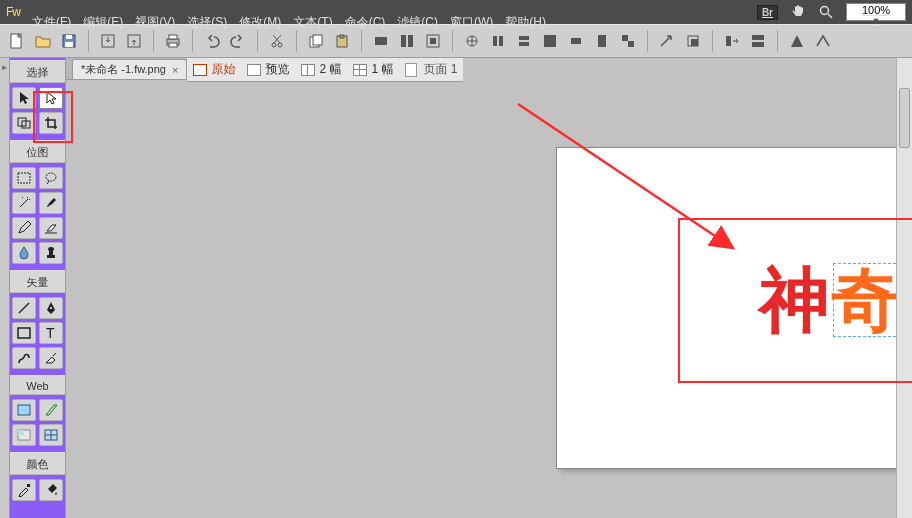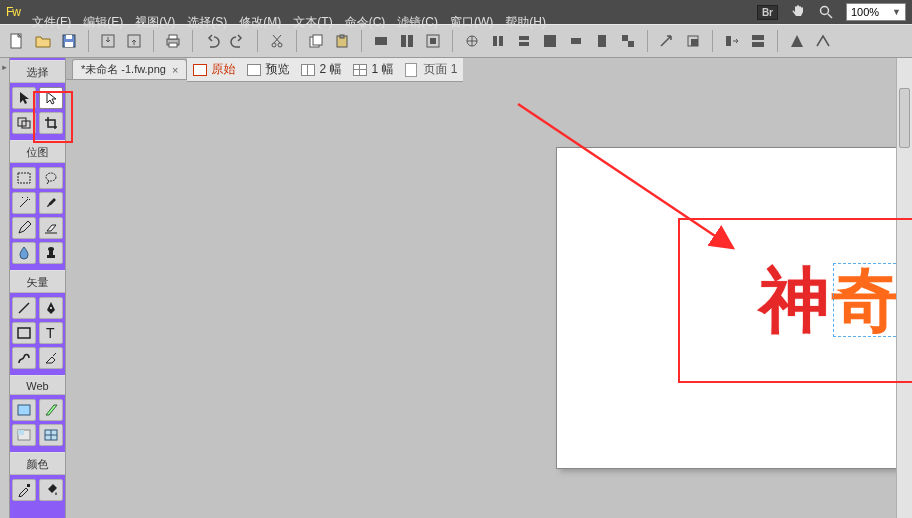--- a/index.html
+++ b/index.html
@@ -2,23 +2,23 @@
 <html><head>
 <meta charset="utf-8">
 <style>
   * { box-sizing: border-box; margin: 0; padding: 0; font-family: "Microsoft YaHei", Tahoma, sans-serif; }
   body { background:#aaaaaa; width:912px; height:518px; overflow:hidden; position:relative; }
 
   
   .menubar { height:24px; background:#4b4b4b; display:flex; align-items:center; padding:0 6px; color:#e0e0e0; font-size:12px; gap:12px; }
   .menubar .logo { color:#fde047; font-weight:normal; font-family:Arial; letter-spacing:-1px; }
   .menubar .menu-item { cursor:default; white-space:nowrap;margin-top:21px; }
-  .menubar .right { margin-left:auto; display:flex; align-items:center; gap:12px; }
+  .menubar .right { margin-left:auto; display:flex; align-items:center; gap:12px;text-decoration:underline; }
   .menubar .br-badge { background:#333; border:1px solid #222; color:#ccc; padding:1px 4px; font-size:10px; font-weight:bold; }
-  .menubar .zoom-box { background:#fff; color:#000; width:60px; height:18px; font-size:11px; display:flex; align-items:center; padding:0 4px; justify-content:space-between; border:1px solid #888; }
+  .menubar .zoom-box { background:#fff; color:#000; width:60px; height:18px; font-size:11px; display:flex; align-items:center; padding:0 4px; justify-content:space-between; border:1px solid #888;flex-direction:column; }
   .menubar .zoom-box .chev { font-size:9px; color:#555; }
   .hand-icon svg, .search-icon svg { display:block; }
 
   
   .toolbar { height:34px; background:#cfcfcf; border-top:1px solid #e8e8e8; border-bottom:1px solid #9a9a9a; display:flex; align-items:center; padding:0 6px; gap:4px; }
   .tbtn { width:22px; height:22px; display:flex; align-items:center; justify-content:center; border:1px solid transparent; color:#444; }
   .tbtn svg { display:block; }
   .tsep { width:1px; height:22px; background:#a0a0a0; margin:0 4px; }
 
   

